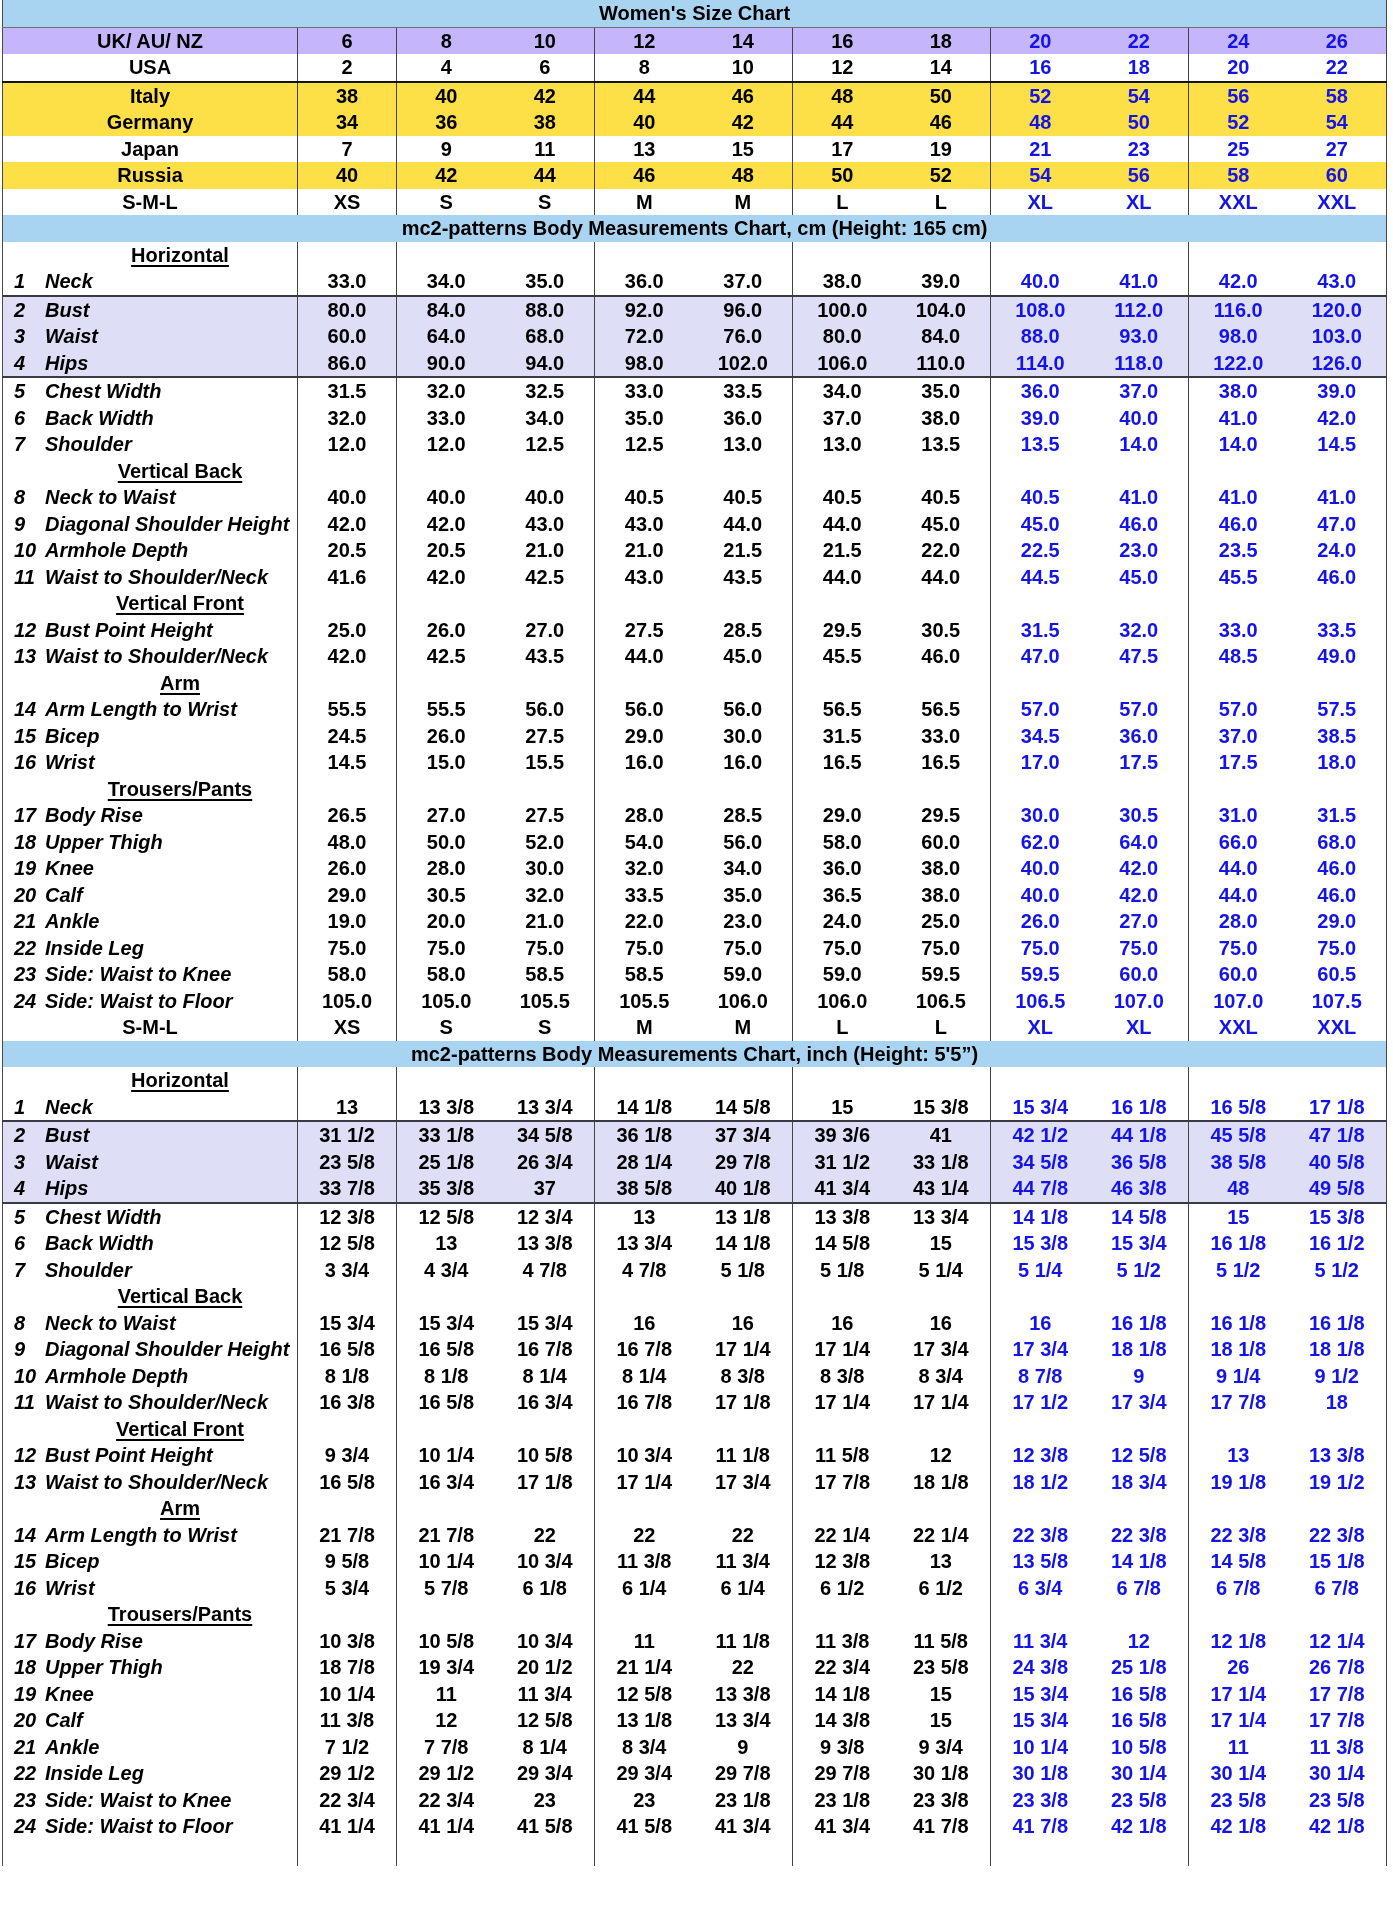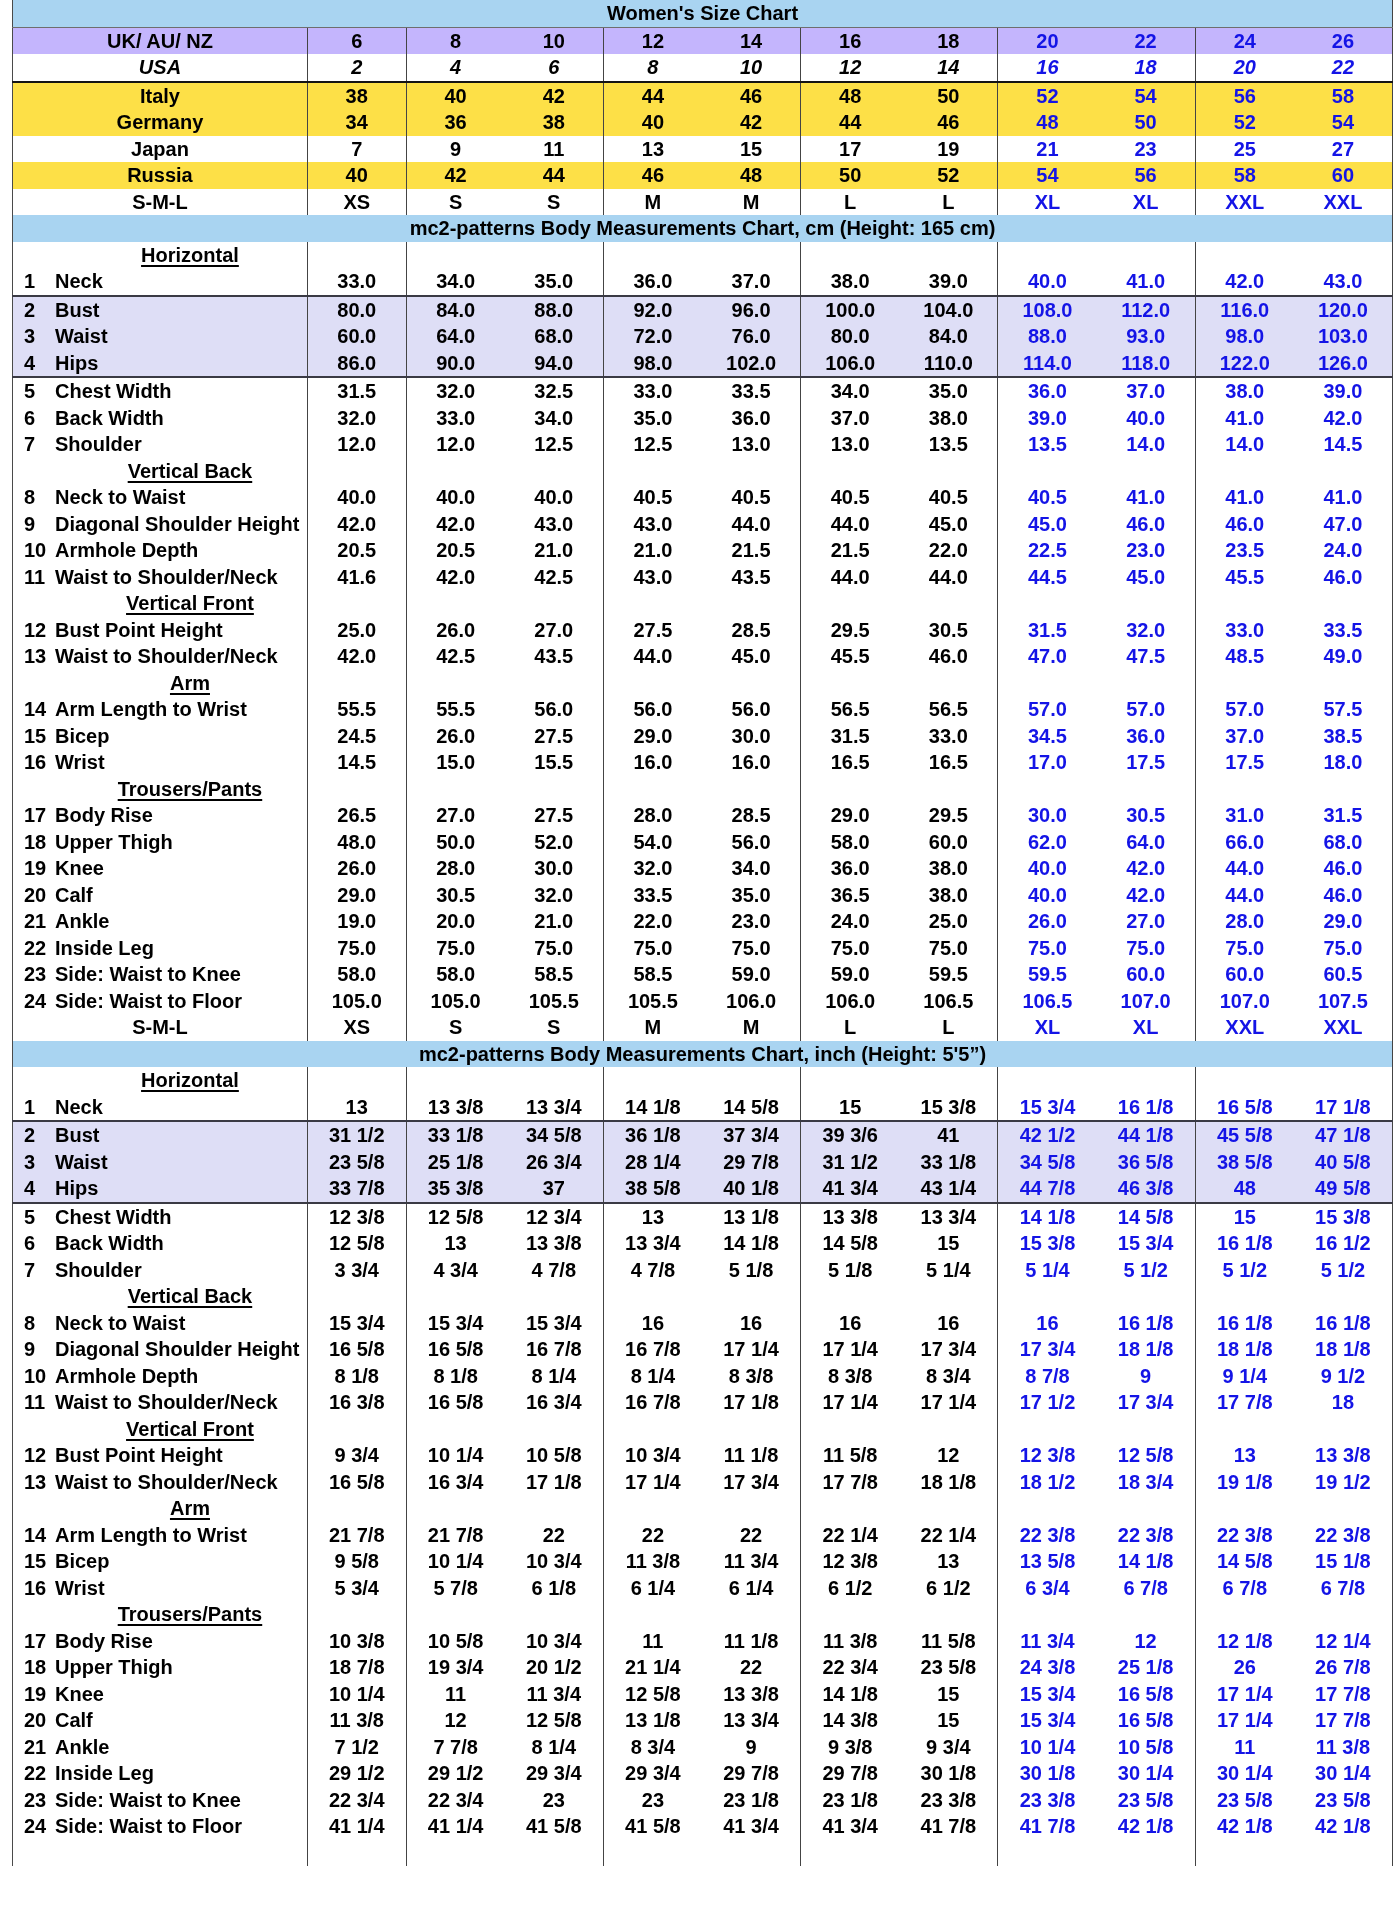--- a/index.html
+++ b/index.html
@@ -2,40 +2,40 @@
 <html><head>
 <meta charset="utf-8">
 <style>
   html,body{margin:0;padding:0;}
   body{
     width:1393px;height:1921px;background:#ffffff;
     font-family:"Liberation Sans","DejaVu Sans",sans-serif;
   }
   table{
     border-collapse:collapse;table-layout:fixed;
-    margin-left:12px;border-left:1.5px solid #4a4a4a;
+    margin-left:2px;border-left:1.5px solid #4a4a4a;
   }
   col.lbl{width:295px}
   col.v{width:99px}
   td{
     height:26.5px;line-height:26.5px;padding:0;
     font-size:20px;font-weight:bold;color:#000;
     text-align:center;white-space:nowrap;overflow:hidden;
   }
   td.bR{border-right:1.5px solid #444444;}
   td.blue{color:#1414E6;}
   td.band{background:#A9D4F1;}
   tr.title-row td{border-bottom:1.5px solid #6e6e6e;}
   tr.bg-yellow td{background:#c4b5fd;}
   tr.bg-gray td{background:#fde047;}
-  tr.line-below td{border-bottom:2.5px solid #141414;font-style:italic;}
+  tr.line-below td{border-bottom:2.5px solid #141414;}
   tr.hl td{background:#DEDEF6;}
   tr.hl-top td{border-top:2px solid #3a3a44;}
   tr.hl-bot td{border-bottom:2px solid #3a3a44;}
-  td.mlabel{text-align:left;}
+  td.mlabel{text-align:left;font-style:italic;}
   td.mlabel .num{display:inline-block;width:31px;padding-left:11px;text-align:left;}
   td.glabel{text-align:center;padding-left:60px;}
   td.glabel span{text-decoration:underline;text-decoration-thickness:2px;text-underline-offset:3px;}
 </style>
 </head>
 <body>
 
 <table>
   <colgroup>
     <col class="lbl">

